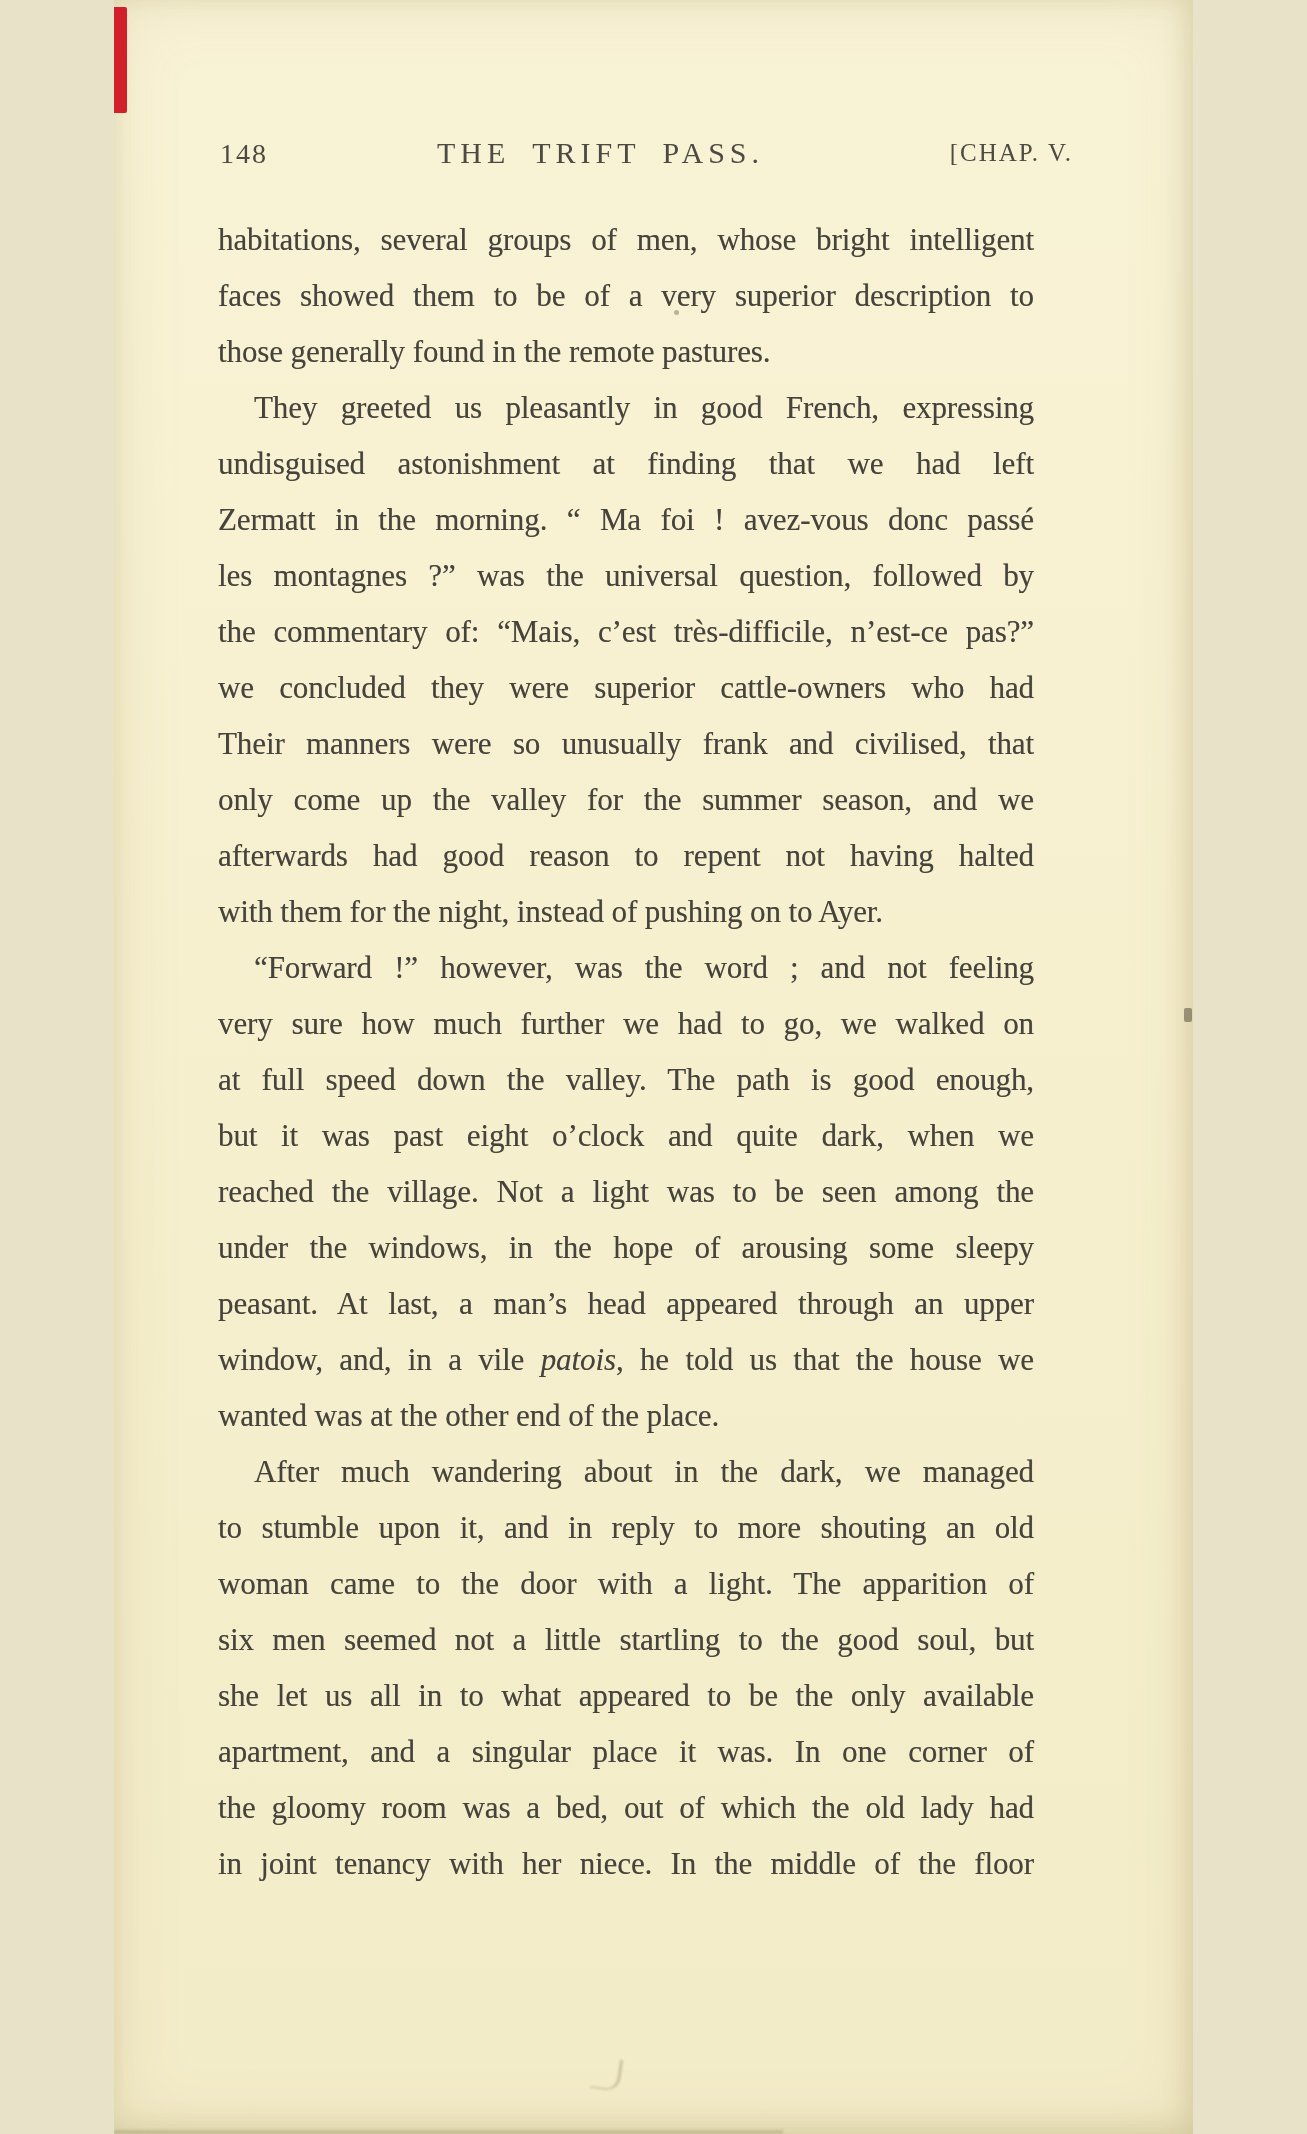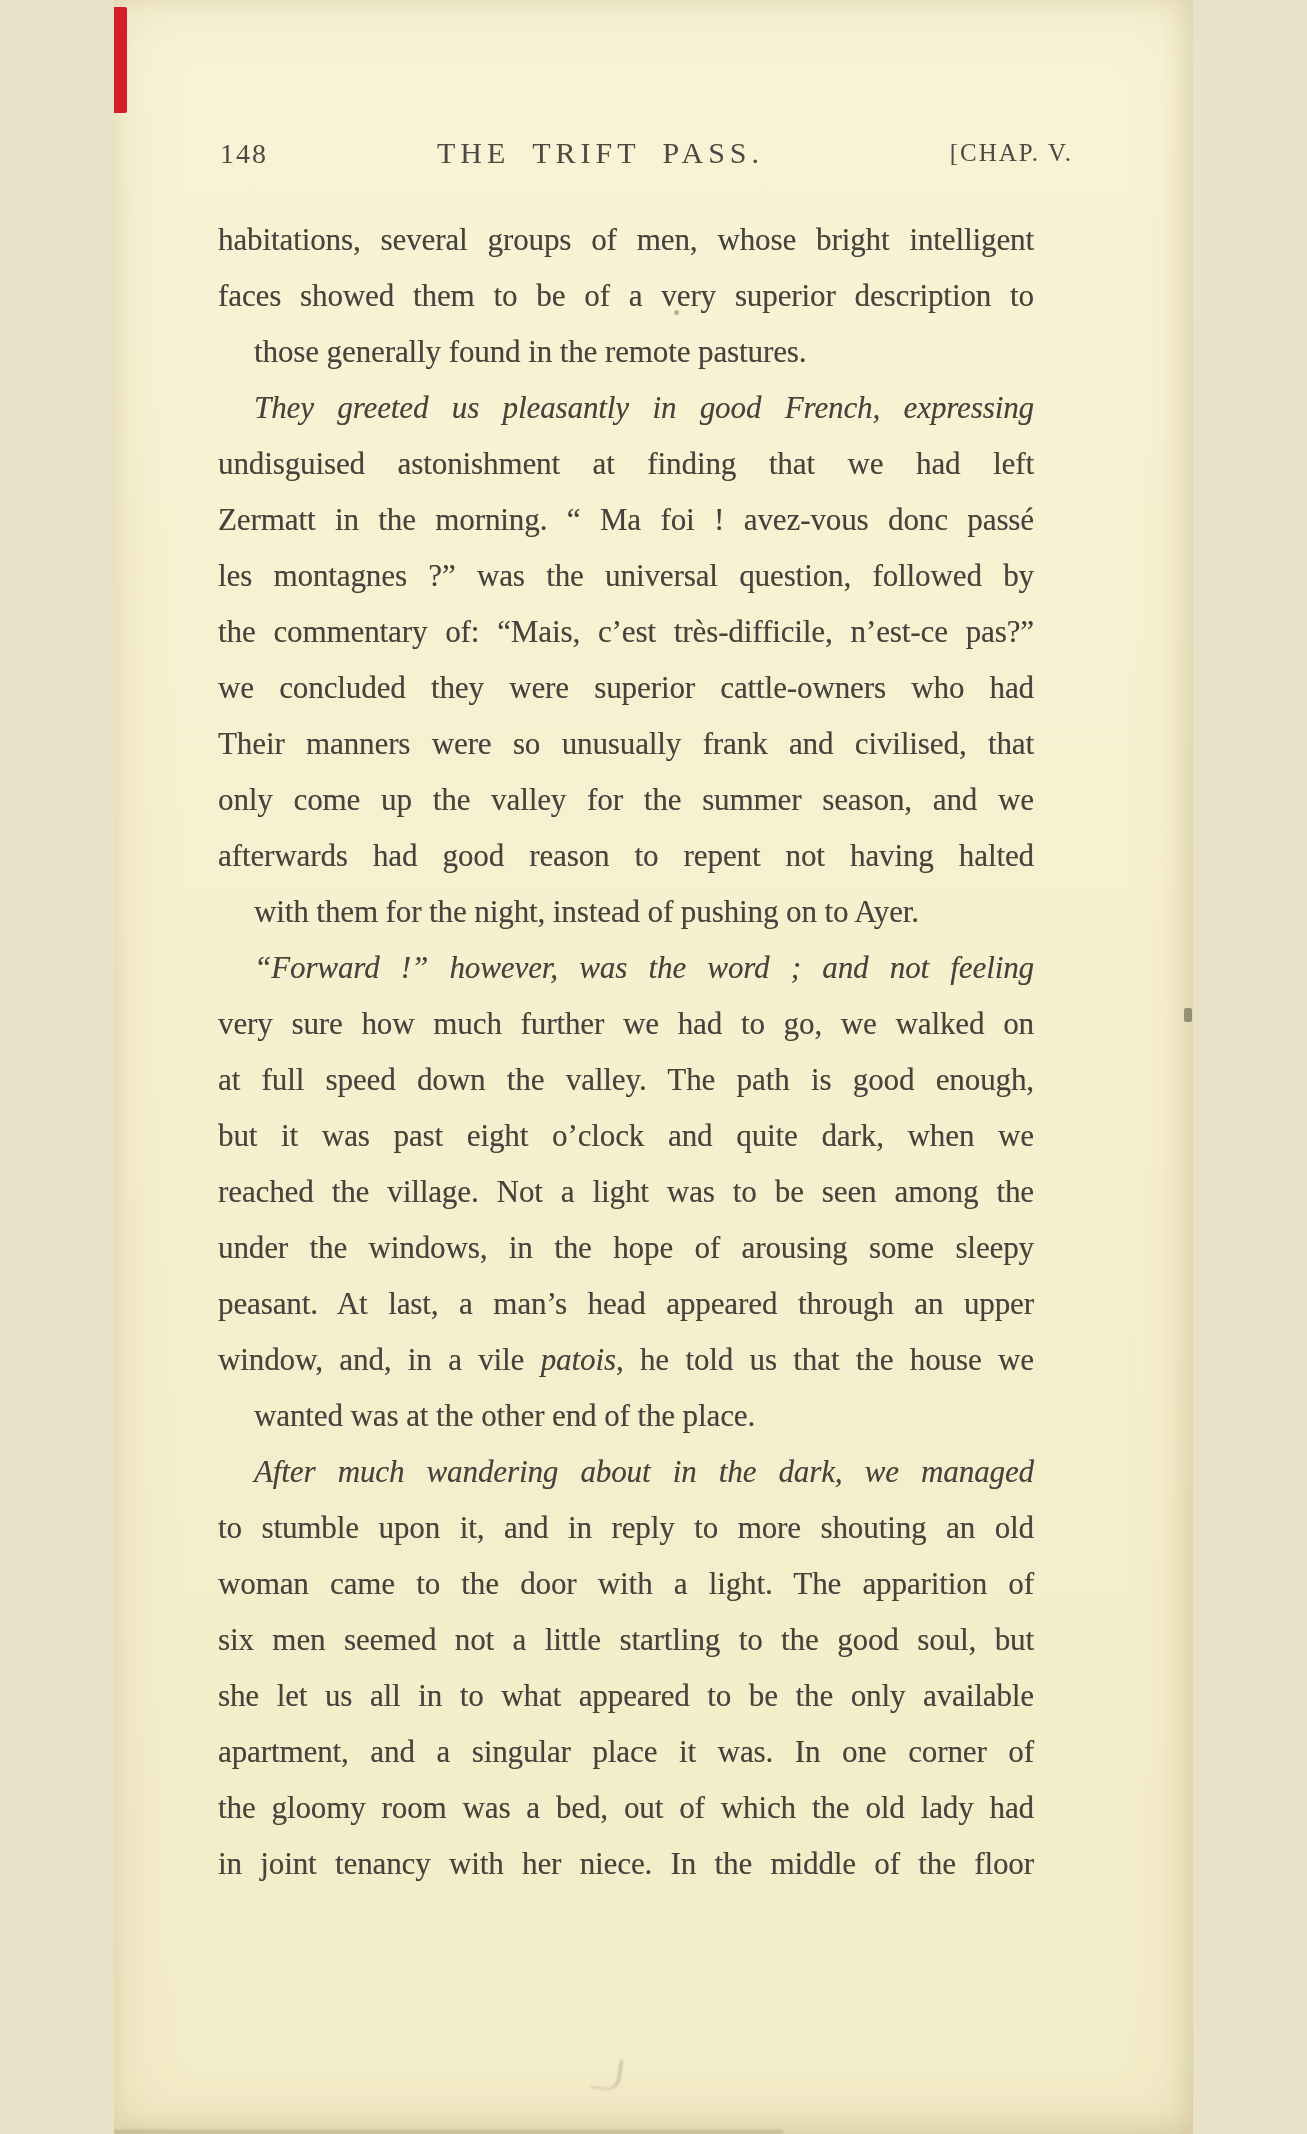--- a/index.html
+++ b/index.html
@@ -33,22 +33,22 @@
   
   .text-body{
     position:absolute;left:104px;top:212px;width:816px;
     font-size:31px;line-height:56px;letter-spacing:-0.1px;
     text-shadow:0.2px 0.2px 0.4px rgba(62,60,52,.45);
   }
   .line{
     height:56px;overflow:visible;
     text-align:justify;text-align-last:justify;
   }
-  .line.end{text-align-last:left;margin-left:36px;}
-  .line.indent{text-indent:36px;font-style:italic;}
+  .line.end{text-align-last:left;}
+  .line.indent{text-indent:36px;}
   .em{font-style:italic;}
   
   .red-mark{
     position:absolute;left:0;top:7px;width:13px;height:106px;
     border-radius:0 2px 2px 0;
     filter:blur(.4px);
   }
   .dot-speck{
     position:absolute;left:560px;top:310px;width:5px;height:5px;
     border-radius:50%;background:rgba(92,86,60,.40);

